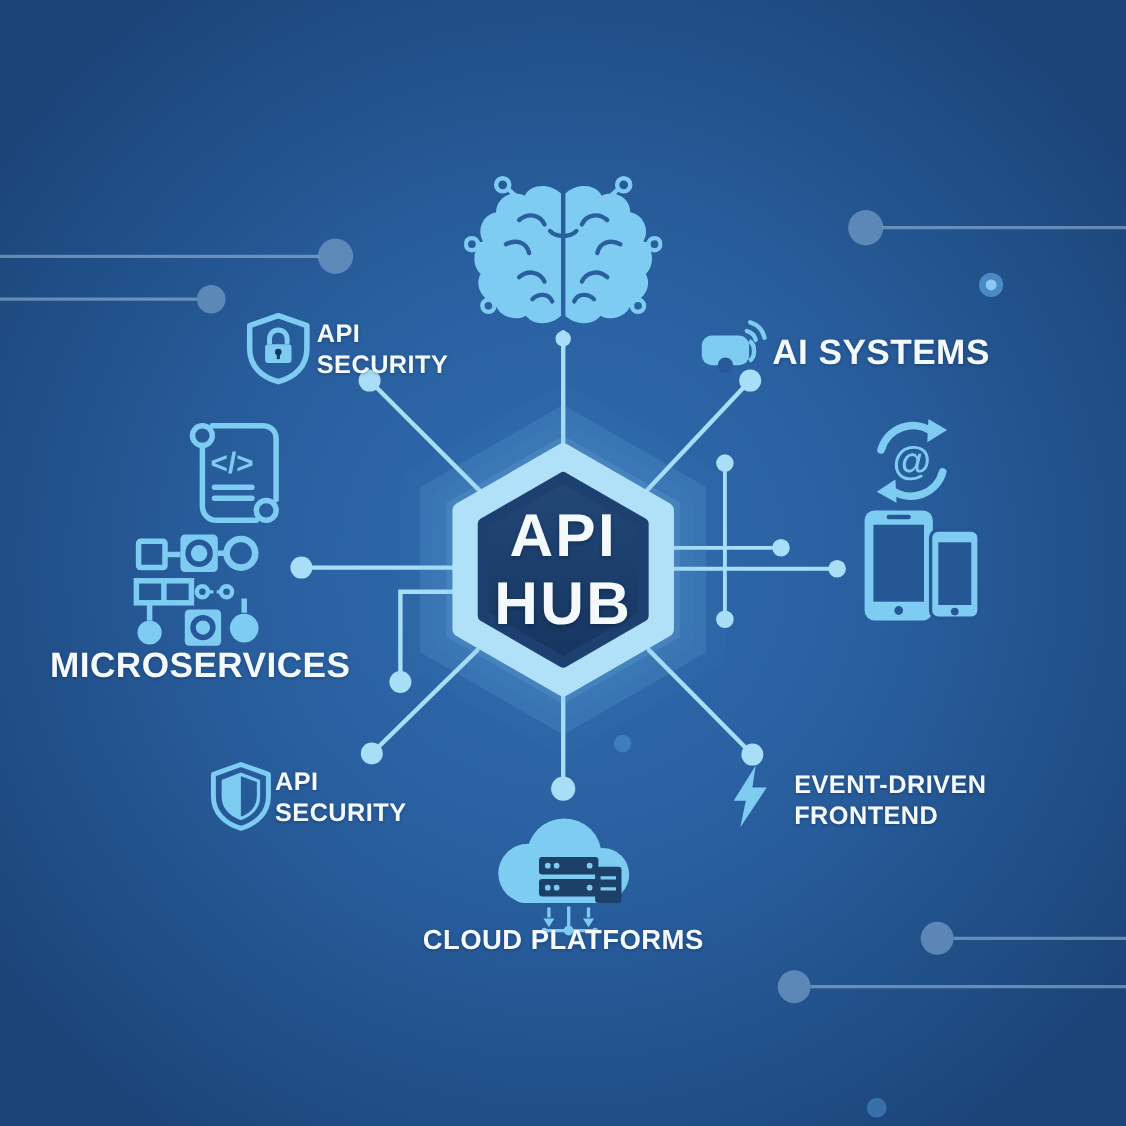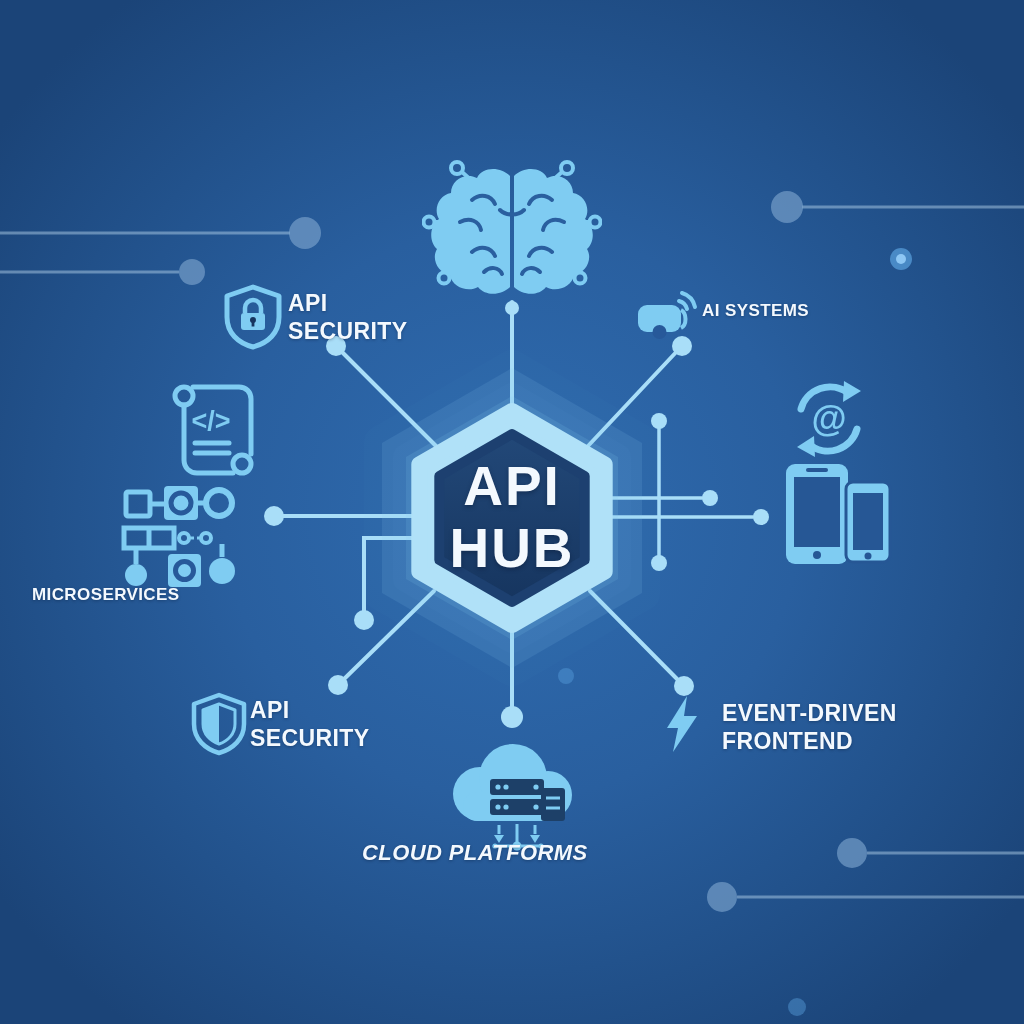--- a/index.html
+++ b/index.html
@@ -16,23 +16,23 @@
   .layer{position:absolute;left:0;top:0;width:1024px;height:1024px;}
   .icon{position:absolute;}
   .label{
     position:absolute;color:var(--text-white,#f4f9fe);font-weight:700;
     letter-spacing:.4px;line-height:1.2;
     text-shadow:0 1px 3px rgba(4,20,45,.35);
     white-space:nowrap;
   }
   .label .ln{display:block;}
   .lbl-23{font-size:23px;}
-  .lbl-24{font-size:17px;}
-  .lbl-25{font-size:22px;font-style:italic;}
-  .center-text{text-align:left;white-space:normal;}
+  .lbl-24{font-size:32px;}
+  .lbl-25{font-size:25px;}
+  .center-text{text-align:center;white-space:normal;}
   .hub-text{
     position:absolute;left:412px;top:452px;width:200px;height:132px;
     display:flex;flex-direction:column;align-items:center;justify-content:center;
     color:var(--text-white,#fbfdff);font-weight:700;font-size:55px;
     letter-spacing:2px;line-height:1.12;text-shadow:0 2px 4px rgba(5,18,40,.35);
   }
 </style>
 </head>
 <body>
 

